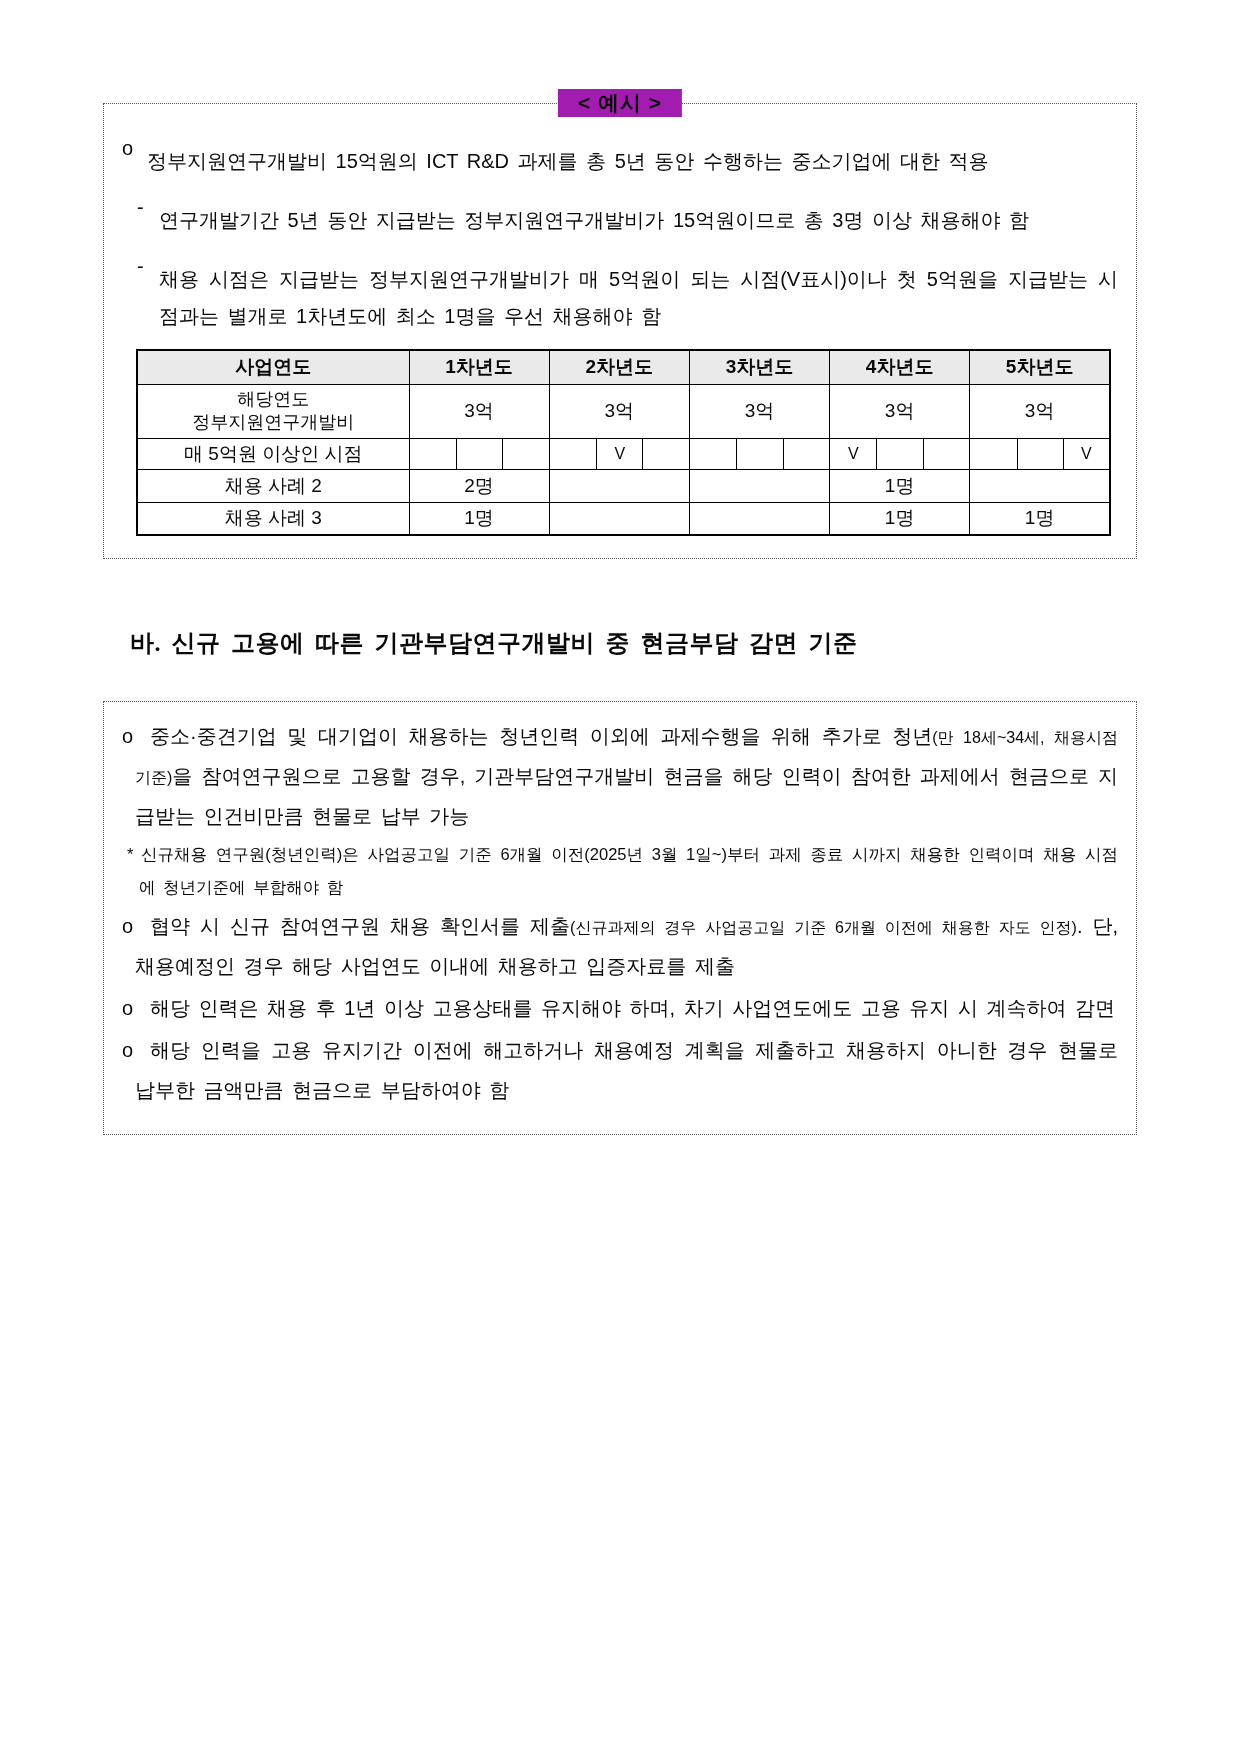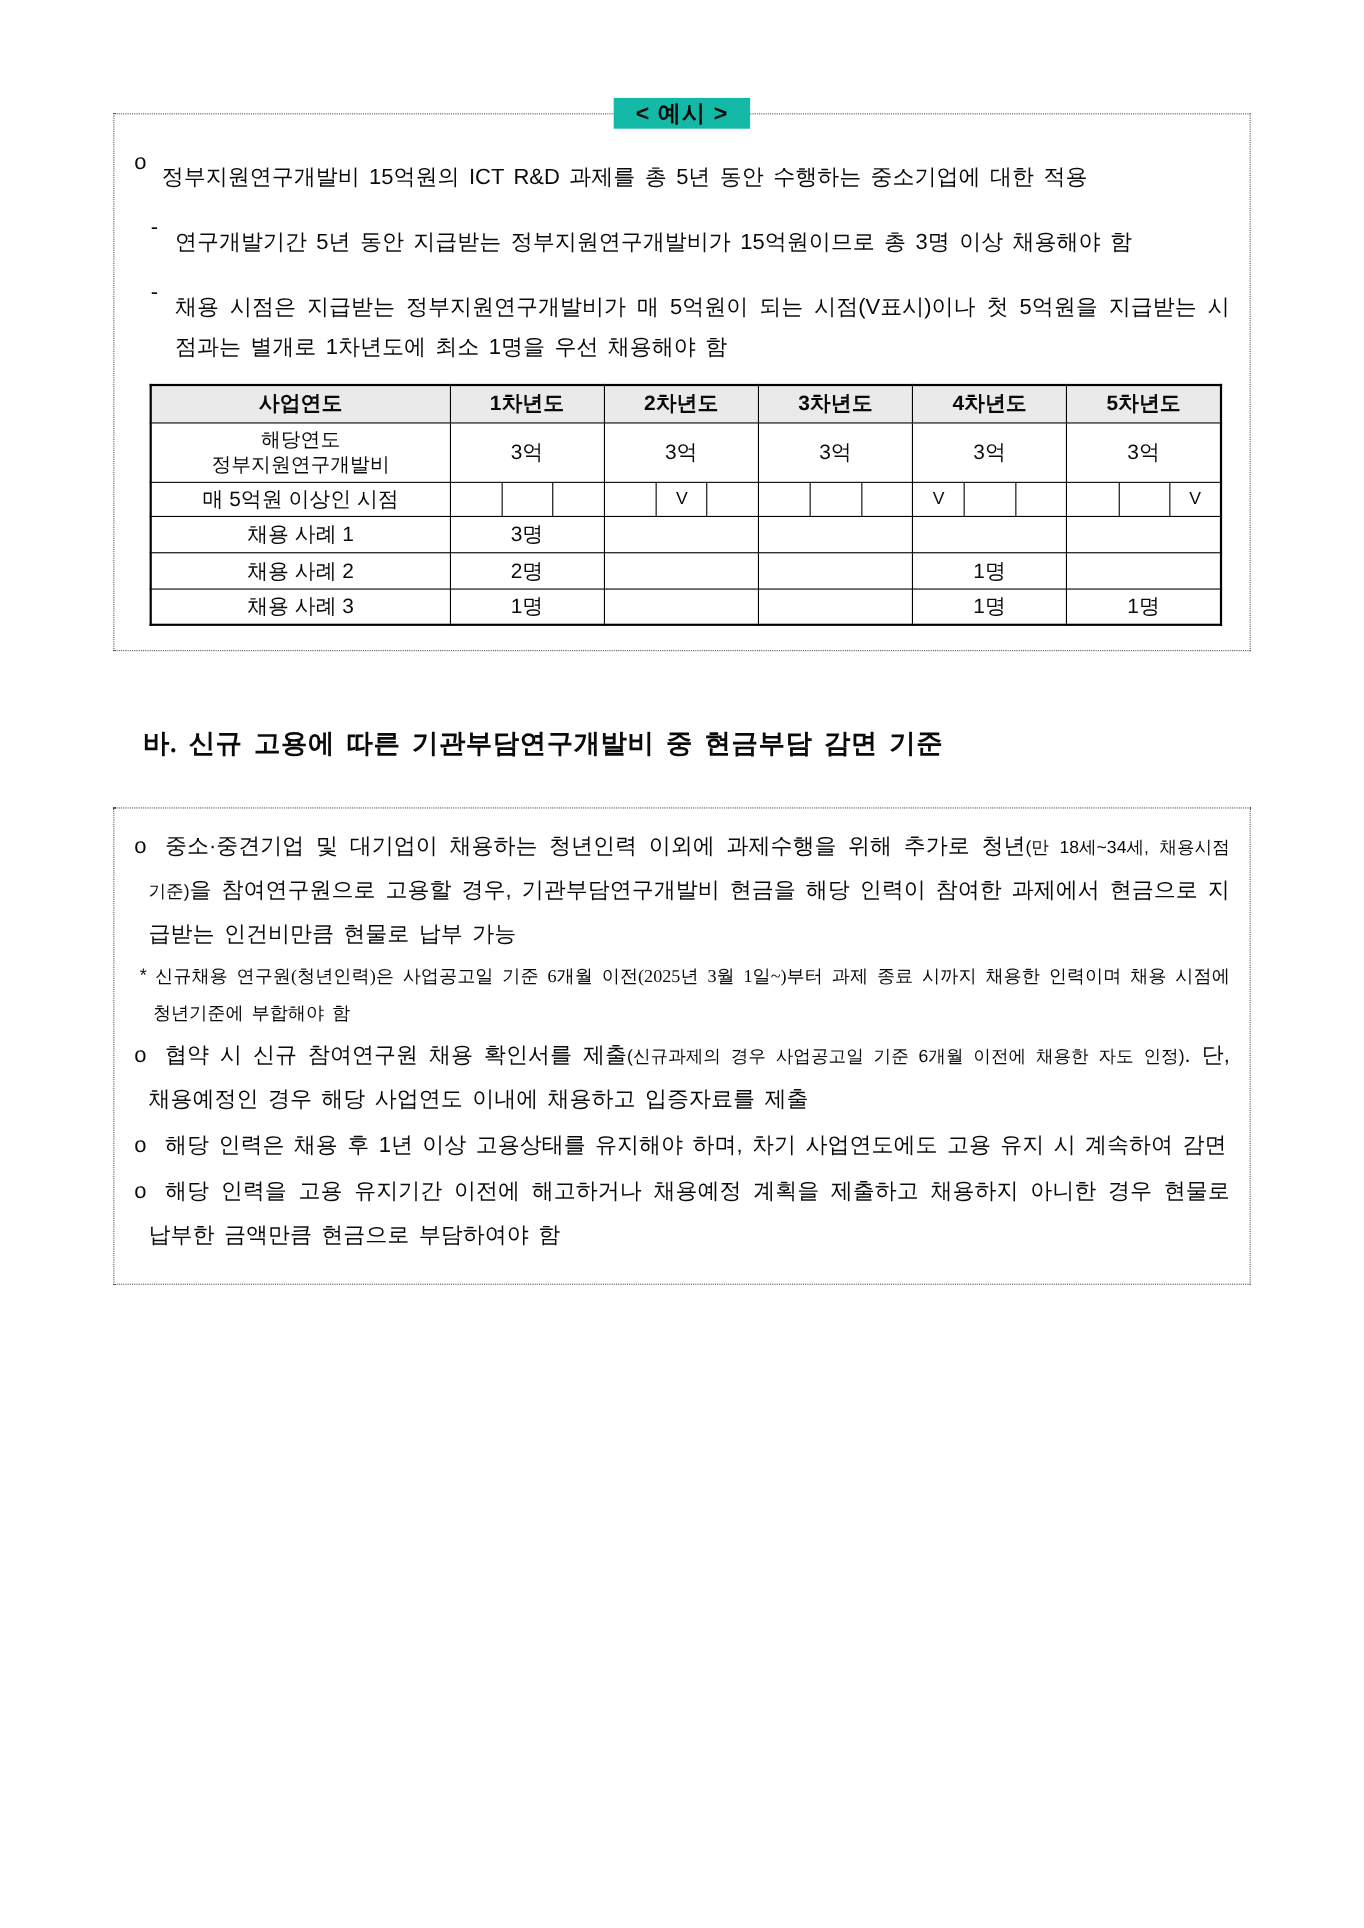--- a/index.html
+++ b/index.html
@@ -15,21 +15,21 @@
   
   .example-box {
     position:relative;
     margin:103px 103px 0 103px;
     border:1px dotted #555;
     padding:26px 18px 16px 18px;
     background:#fff;
   }
   .box-title {
     position:absolute; top:-15px; left:50%; transform:translateX(-50%);
-    background:#14b8a6; padding:0 20px;
+    background:#a21caf; padding:0 20px;
     font-size:21px; font-weight:bold; letter-spacing:1px; white-space:nowrap;
   }
   .xb-bullet { display:flex; font-size:20px; line-height:1.85; margin-bottom:9px; }
   .xb-bullet .mk { flex:0 0 25px; }
   .xb-bullet.dash { margin-left:15px; }
   .xb-bullet.dash .mk { flex:0 0 22px; }
   .xb-bullet .tx { flex:1; text-align:justify; word-spacing:3px;margin-top:13px; }
 
   
   table.ex-table {
@@ -70,21 +70,21 @@
     border:1px dotted #555;
     padding:14px 18px 22px 18px;
     background:#fff;
   }
   .rb-p { display:flex; font-size:20px; line-height:2.0; margin-bottom:2px; }
   .rb-p .mk { flex:0 0 13px; }
   .rb-p .tx { flex:1; text-align:justify; word-spacing:3px; text-indent:15px; }
   .rb-p .small { font-size:16px; }
   .rb-p.note { margin-left:5px; font-size:16.5px; line-height:2.0; }
   .rb-p.note .mk { flex:0 0 12px; }
-  .rb-p.note .tx { text-indent:2px;font-family:Liberation Serif, serif; }
+  .rb-p.note .tx { text-indent:2px; }
 </style>
 </head>
 <body>
 
 <div class="page">
 
   <section class="example-box">
     <div class="box-title">&lt; 예시 &gt;</div>
 
     <div class="xb-bullet">
@@ -165,28 +165,20 @@
             </td>
           <td class="ms-cell">
               <div class="subgrid">
                 <span></span>
                 <span></span>
                 <span>V</span>
               </div>
             </td>
         </tr>
         <tr class="case">
-          <td>채용 사례 1</td>
-          <td>3명</td>
-          <td></td>
-          <td></td>
-          <td></td>
-          <td></td>
-        </tr>
-        <tr class="case">
           <td>채용 사례 2</td>
           <td>2명</td>
           <td></td>
           <td></td>
           <td>1명</td>
           <td></td>
         </tr>
         <tr class="case">
           <td>채용 사례 3</td>
           <td>1명</td>

